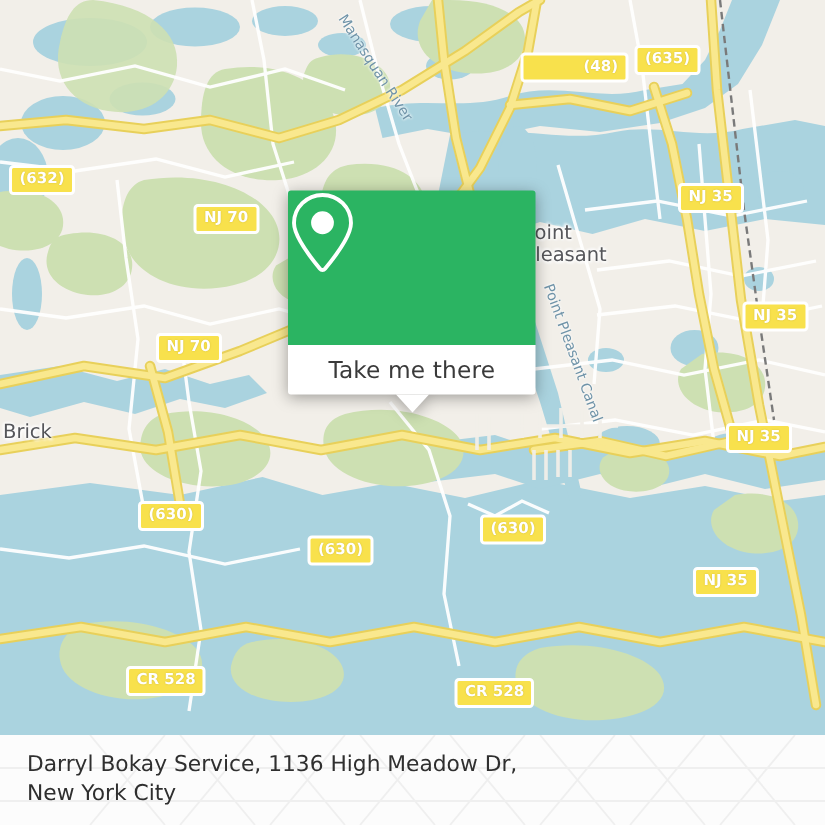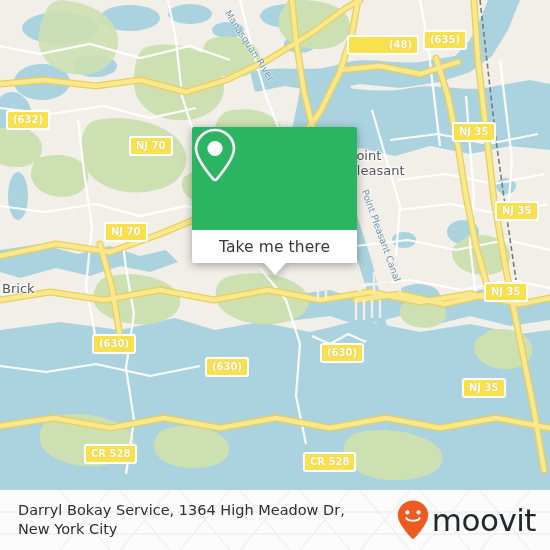--- a/index.html
+++ b/index.html
@@ -293,26 +293,17 @@
 
   <div class="footer">
     <svg class="footer-pattern" width="550" height="60" viewBox="0 0 550 60">
       <g stroke="#e6e6e6" stroke-width="1.3" fill="none">
         <path d="M60,60 L110,0 M120,60 L170,0 M180,60 L230,0 M240,60 L290,0 M300,60 L350,0 M360,60 L410,0 M420,60 L470,0 M480,60 L530,0"></path>
         <path d="M60,0 L110,60 M120,0 L170,60 M180,0 L230,60 M240,0 L290,60 M300,0 L350,60 M360,0 L410,60 M420,0 L470,60 M480,0 L530,60"></path>
         <path d="M0,22 L550,22 M0,44 L550,44"></path>
       </g>
     </svg>
     <div class="footer-inner">
-      <div class="footer-title">Darryl Bokay Service, 1364 High Meadow Dr, New York City</div>
-      <div class="brand">
-        <svg width="34" height="42" viewBox="0 0 34 42">
-          <path d="M17,1.5 C8.6,1.5 1.8,8.1 1.8,16.2 C1.8,24.1 12.2,35.6 15.6,39.2 C16.4,40 17.6,40 18.4,39.2 C21.8,35.6 32.2,24.1 32.2,16.2 C32.2,8.1 25.4,1.5 17,1.5 Z" fill="#ef5a22"></path>
-          <circle cx="11.4" cy="13.4" r="2.1" fill="#ffffff"></circle>
-          <circle cx="22.6" cy="13.4" r="2.1" fill="#ffffff"></circle>
-          <path d="M10.4,19.2 C12.4,22.6 21.6,22.6 23.6,19.2" fill="none" stroke="#ffffff" stroke-width="2.1" stroke-linecap="round"></path>
-        </svg>
-        <span class="brand-word">moovit</span>
-      </div>
+      <div class="footer-title">Darryl Bokay Service, 1136 High Meadow Dr, New York City</div>
     </div>
   </div>
 
 </div>
 
 </body></html>

